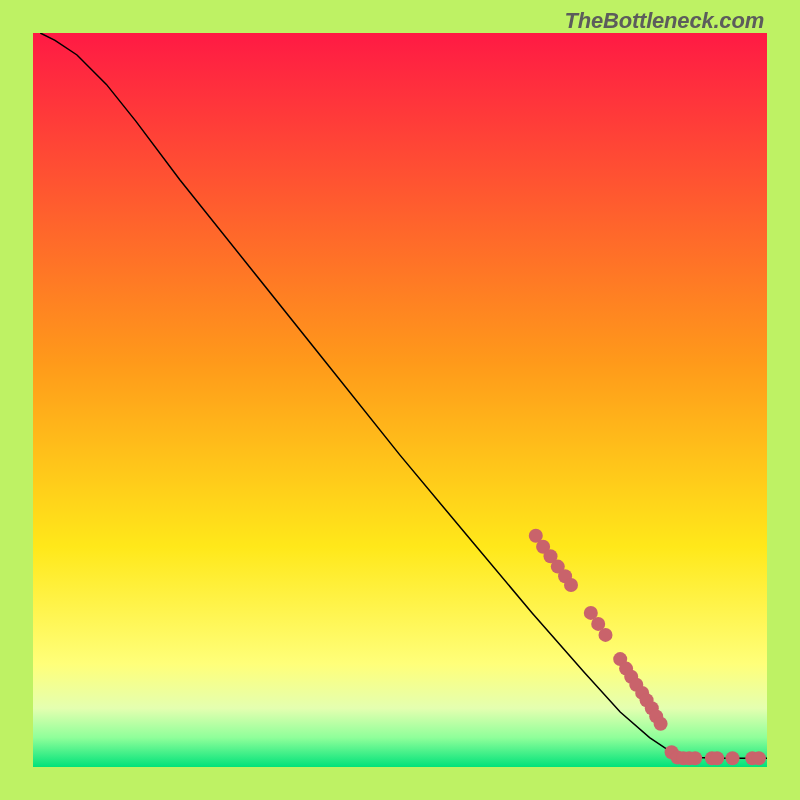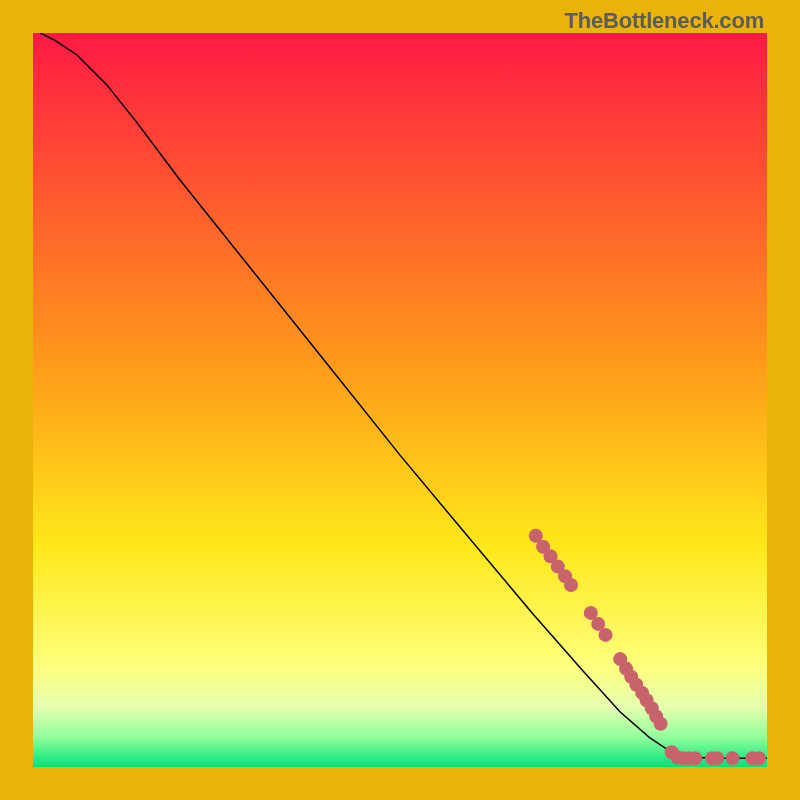--- a/index.html
+++ b/index.html
@@ -10,21 +10,22 @@
     background: #000;
     overflow: hidden;
     font-family: Arial, Helvetica, sans-serif;
   }
   .frame {
     position: absolute;
     left: 0;
     top: 0;
     width: 800px;
     height: 800px;
-    background: #eab308;
+    background: #bef264;
+    font-style: italic;
   }
   .plot {
     position: absolute;
     left: 33px;
     top: 33px;
     width: 734px;
     height: 734px;
     overflow: hidden;
   }
   .watermark {

